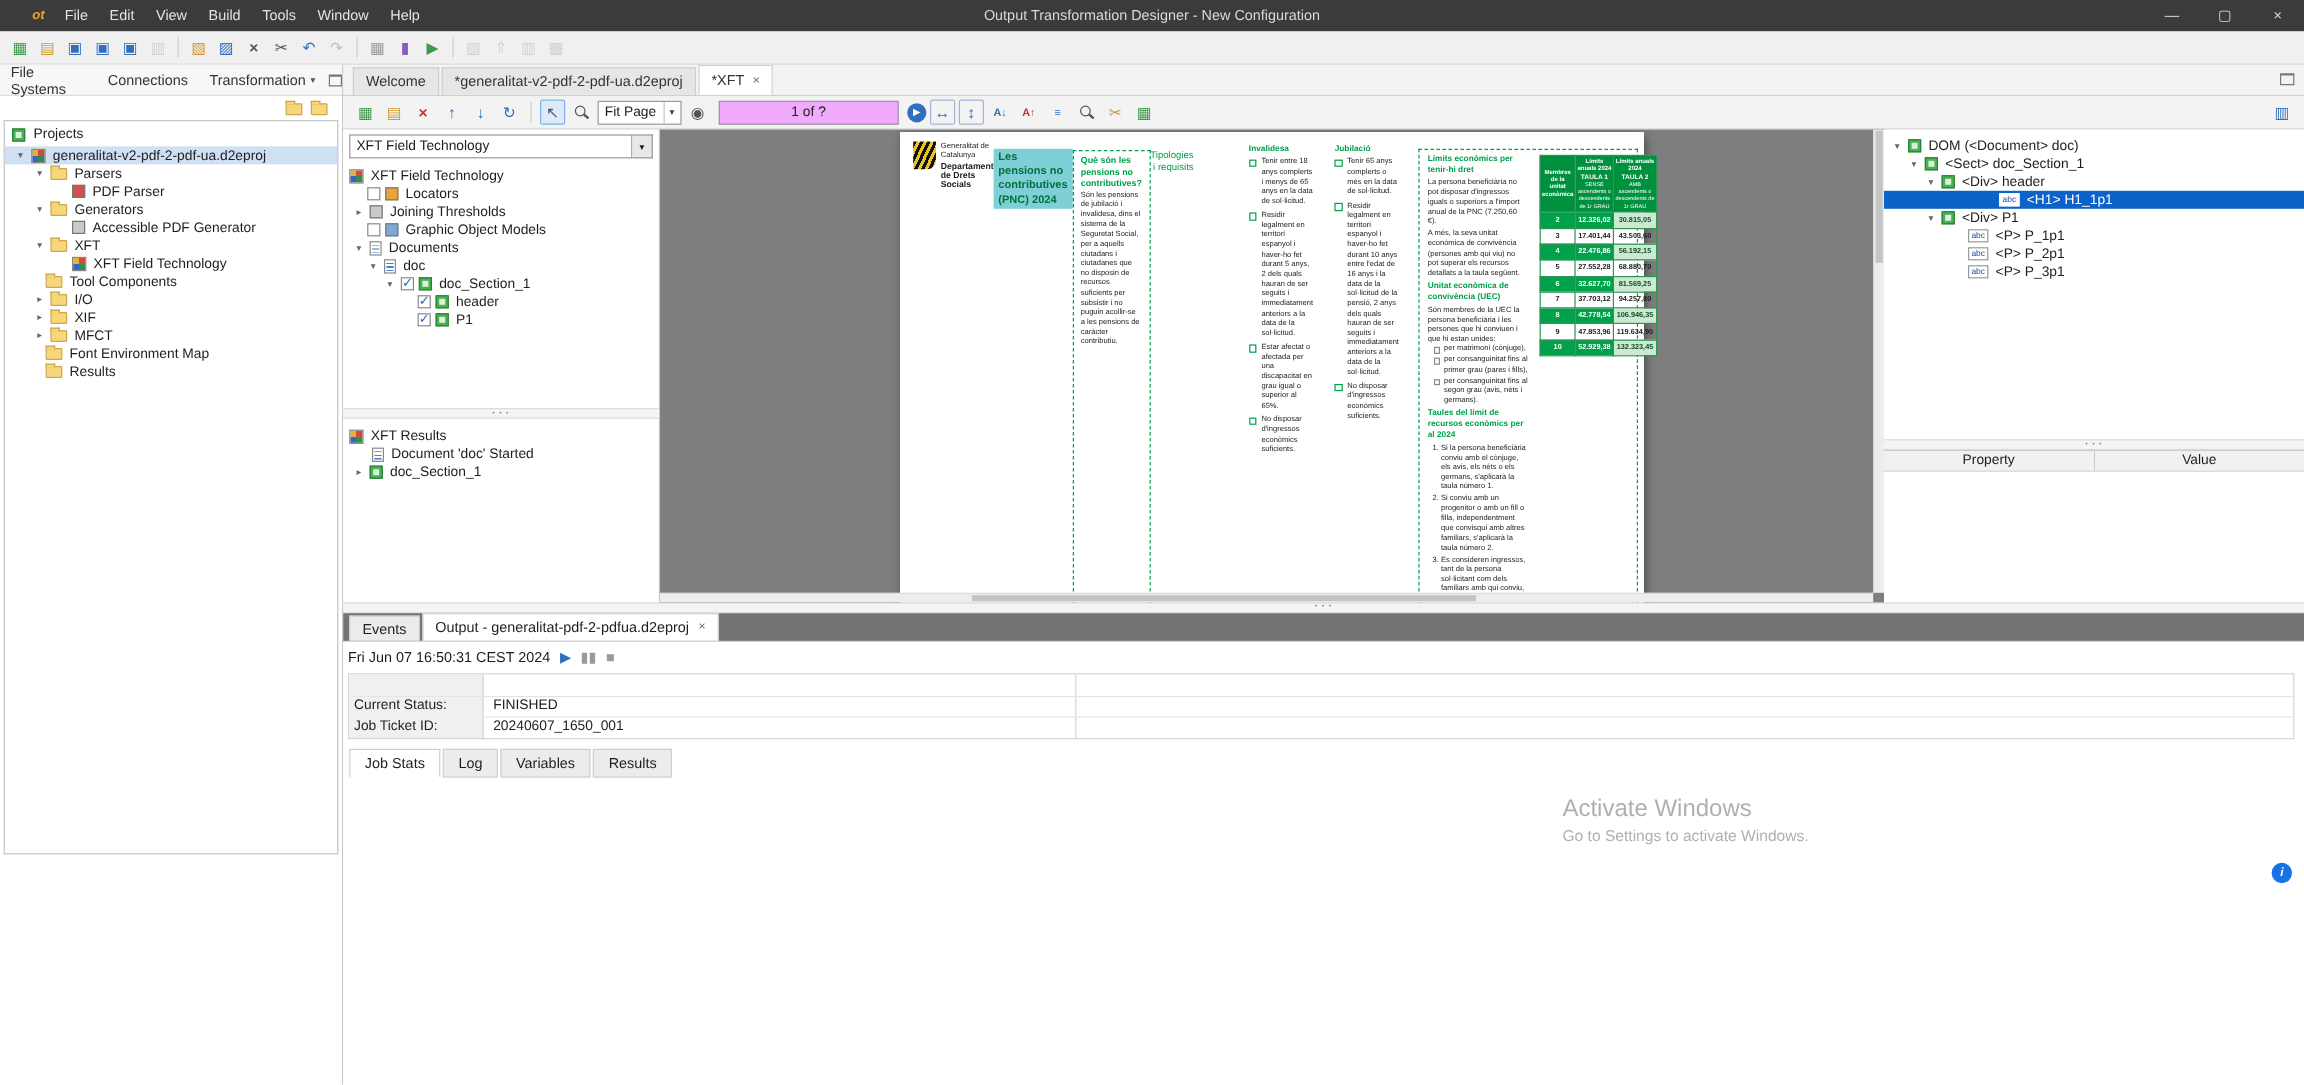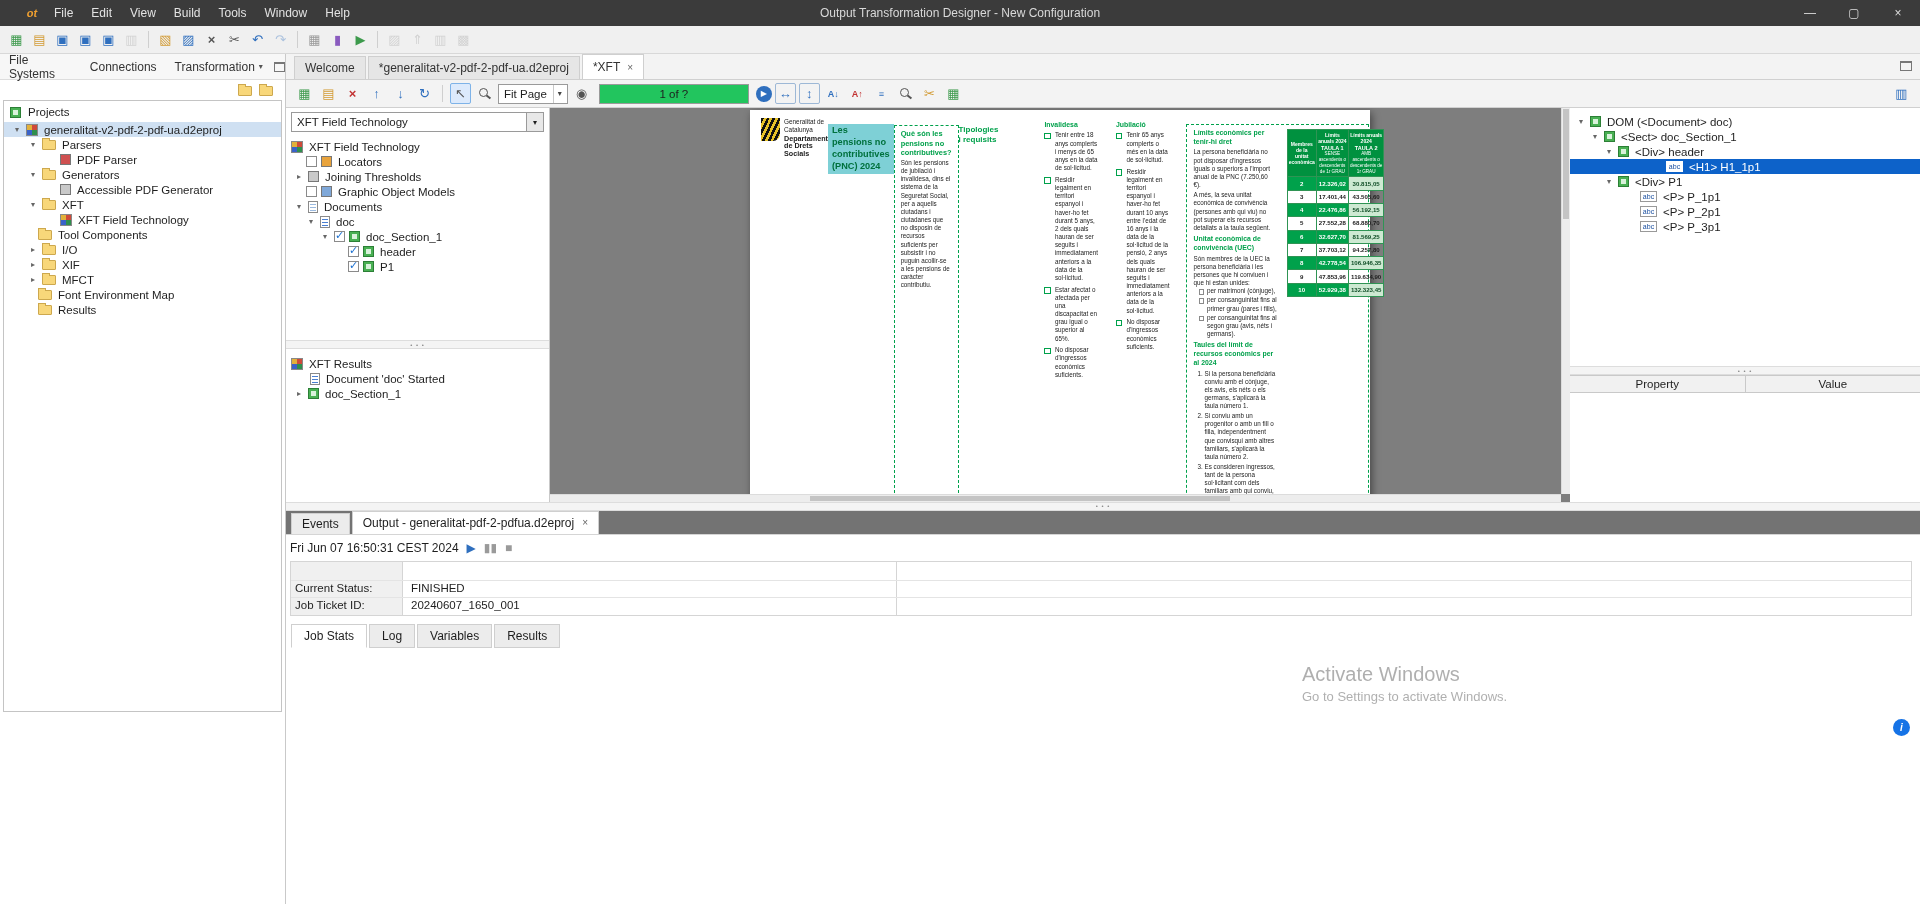--- a/index.html
+++ b/index.html
@@ -76,21 +76,21 @@
 .main{flex:1;display:flex;flex-direction:column;min-width:0}
 .etabs{height:26px;flex:0 0 auto;background:#f3f3f3;border-bottom:1px solid #d0d0d0;display:flex;align-items:flex-end;padding-left:8px;gap:2px;position:relative}
 .etab{height:23px;padding:0 10px;background:#e6e6e6;border:1px solid #cfcfcf;border-bottom:none;display:flex;align-items:center;gap:7px;font-size:12px;color:#333}
 .etab.active{background:#fff;height:25px}
 .xg{color:#666;font-size:10px}
 .etabs .float-btn{position:absolute;right:8px;top:7px}
 
 .doc-toolbar{height:28px;flex:0 0 auto;background:#f3f3f3;border-bottom:1px solid #d0d0d0;display:flex;align-items:center;gap:3px;padding:0 8px}
 .combo{height:20px;background:#fff;border:1px solid #9a9a9a;display:flex;align-items:center;padding:0 5px;font-size:11.5px;gap:6px}
 .combo .caret{font-size:8px;color:#444;border-left:1px solid #c9c9c9;padding-left:4px;height:100%;display:flex;align-items:center}
-.pagebox{width:150px;height:20px;border:1px solid #9a9a9a;background:#22c55e;display:flex;align-items:center;justify-content:center;font-size:11.5px;margin:0 4px}
+.pagebox{width:150px;height:20px;border:1px solid #9a9a9a;background:#f0abfc;display:flex;align-items:center;justify-content:center;font-size:11.5px;margin:0 4px}
 .navcirc{width:16px;height:16px;border-radius:50%;background:#2f6fbe;color:#fff;font-size:8px;display:flex;align-items:center;justify-content:center}
 .right{margin-left:auto}
 
 .content{flex:1;display:flex;min-height:0}
 .xft-col{width:264px;flex:0 0 auto;border-right:1px solid #c9c9c9;display:flex;flex-direction:column;background:#fff}
 .combo-row{display:flex;padding:4px 5px 3px}
 .combo.wide{flex:1}
 .caret-btn{width:17px;height:20px;border:1px solid #9a9a9a;border-left:none;background:#e8e8e8;display:flex;align-items:center;justify-content:center;font-size:8px}
 .xft-panel{height:232px;flex:0 0 auto;overflow:hidden}
 .xft-tree{padding-top:4px}
@@ -149,21 +149,21 @@
 .page{position:absolute;left:50%;transform:translateX(-50%);top:2px;width:620px;height:433px;background:#fff;box-shadow:2px 3px 8px rgba(0,0,0,.45);padding:8px 11px 5px;display:flex;flex-direction:row;color:#1c1c1c;font-size:6.3px;line-height:1.3}
 .pg-head{display:flex;align-items:flex-start}
 .brand{display:flex;gap:4px;align-items:flex-start}
 .logo{width:19px;height:23px;background:repeating-linear-gradient(115deg,#101010 0 2.6px,#e8c227 2.6px 5.2px);border-radius:0 0 7px 0;flex:0 0 19px}
 .b1{font-size:6.4px}
 .b2{font-size:7.2px;font-weight:bold;line-height:1.08}
 .pg-title{margin-left:auto;margin-top:6px;background:#7ed0d6;color:#00713d;font-weight:bold;font-size:9.2px;padding:1px 4px}
 .box1{border:1px dashed #00A14B;margin-top:7px;padding:3px 6px}
 .gh1{color:#00A14B;font-weight:bold;font-size:7.4px;margin-bottom:1px}
 .gh2{color:#00A14B;font-weight:bold;font-size:6.9px;margin:3px 0 1.5px}
-.typ{text-align:left;color:#00A14B;font-weight:bold;font-size:8px;margin:7px 0 3px}
+.typ{text-align:right;color:#00A14B;font-weight:normal;font-size:8px;margin:7px 0 3px}
 .cols{display:flex;gap:18px;padding:0 16px 0 46px}
 .col{flex:1}
 .ck{display:flex;margin-bottom:3.5px}
 .ck::before{content:"";flex:0 0 4.5px;width:4.5px;height:4.5px;border:1px solid #00A14B;margin:1.5px 4px 0 0}
 .box2{border:1px dashed #00A14B;margin-top:6px;padding:4px 7px;display:flex;gap:10px}
 .b2l{flex:1.12;min-width:0}
 .b2r{flex:1;min-width:0}
 .uli{display:flex;margin:0 0 1px 5px}
 .uli::before{content:"";flex:0 0 3.5px;width:3.5px;height:3.5px;border:1px solid #8a8a8a;margin:2px 3px 0 0}
 .tol{margin:0 0 0 11px;padding:0}

